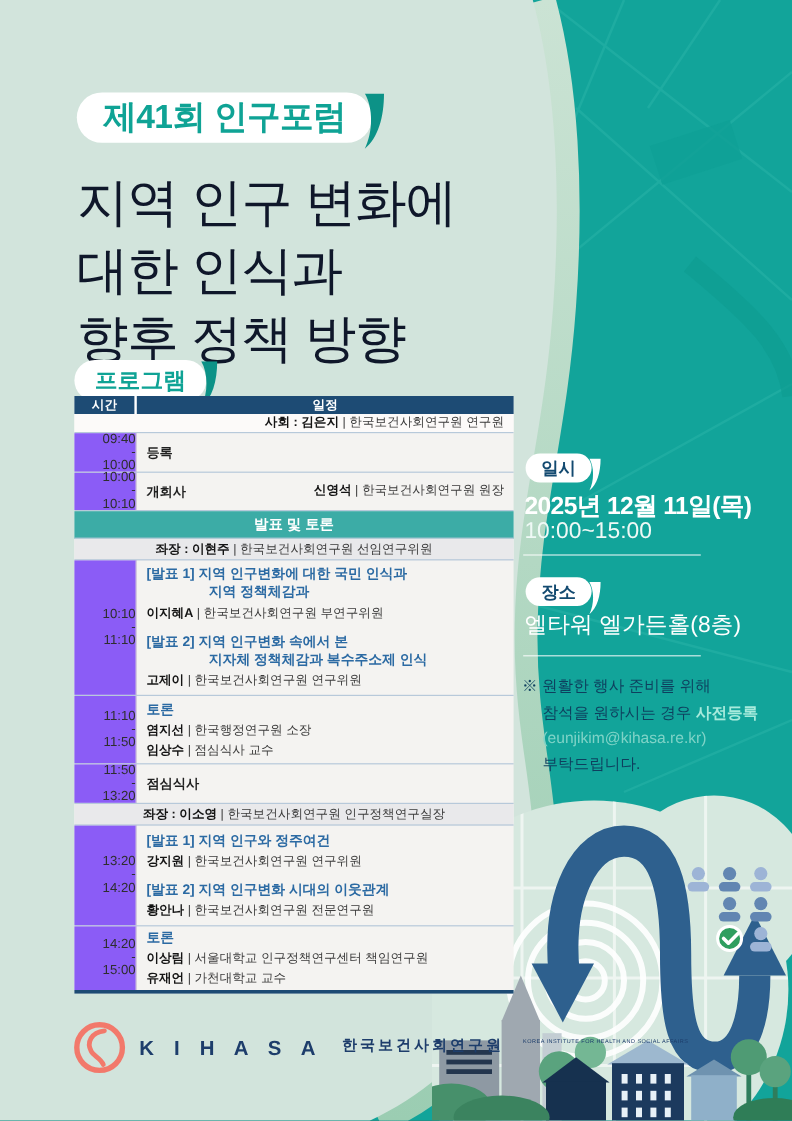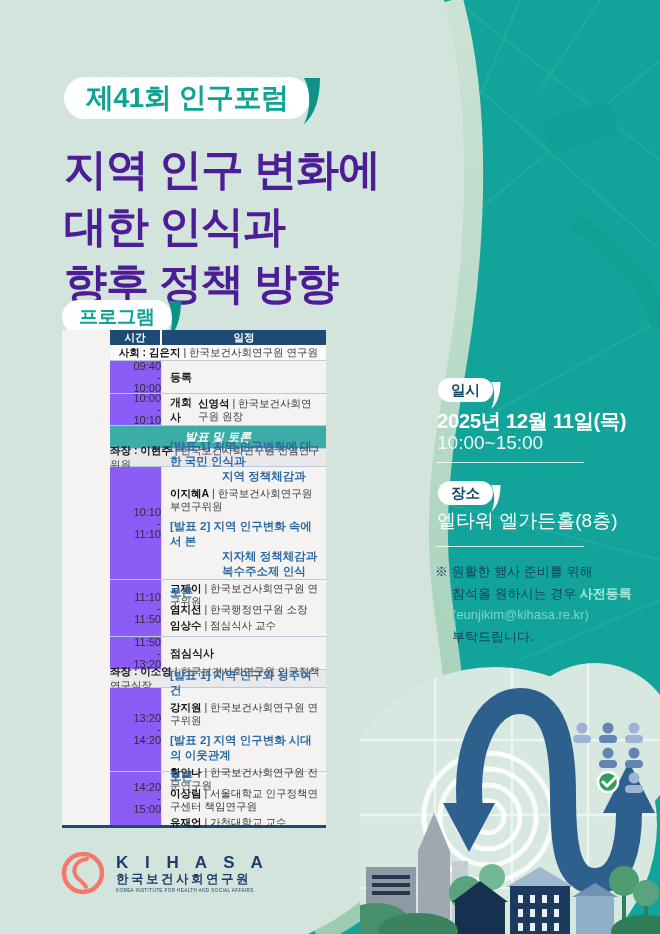--- a/index.html
+++ b/index.html
@@ -17,40 +17,40 @@
     color:#0FA395;font-size:28px;font-weight:800;letter-spacing:-0.5px;}
   .badge-forum .fold{right:-16px;}
   .badge-program{left:62px;top:300px;height:34px;border-radius:17px;padding:0 17px;
     color:#0FA395;font-size:19px;font-weight:800;}
   .badge-program .fold{right:-14px;}
   .badge-info{height:24px;border-radius:12px;padding:0 13px;color:#134A70;
     font-size:14.5px;font-weight:800;}
   .badge-info .fold{right:-11px;top:4px;}
 
   
-  .title{left:64px;top:112px;width:380px;color:#4c1d95;font-size:43px;line-height:57px;
-    font-weight:700;letter-spacing:-1px;}
+  .title{left:64px;top:112px;width:380px;color:#0f172a;font-size:43px;line-height:57px;
+    font-weight:400;letter-spacing:-1px;}
   .title span{display:block;}
 
   
-  .tbl{left:62px;top:330px;width:264px;background:#F4F3F1;border-bottom:3px solid #1D4B74;z-index:2;padding-left:48px;}
+  .tbl{left:62px;top:330px;width:366px;background:#F4F3F1;border-bottom:3px solid #1D4B74;z-index:2;}
   .trow{display:flex;border-bottom:1px solid #B7C9DA;}
   .t-time{flex:0 0 52px;background:#8b5cf6;border-right:1px solid #E2DDD9;display:flex;
     flex-direction:column;align-items:flex-end;justify-content:center;
     font-size:11px;color:#2E2E2E;line-height:11px;}
   .t-evt{flex:1;padding:2px 8px;display:flex;flex-direction:column;justify-content:center;gap:3px;}
   .head{background:#1D4B74;height:15px;border-bottom:none;}
   .head .hc{color:#fff;font-weight:bold;font-size:10.5px;display:flex;align-items:center;justify-content:center;}
   .head .hc.time{flex:0 0 52px;border-right:2px solid #fff;}
   .head .hc.evt{flex:1;}
-  .host-row{height:16px;background:#FCFAF9;display:flex;align-items:center;justify-content:flex-end;
+  .host-row{height:16px;background:#FCFAF9;display:flex;justify-content:flex-end;
     padding:0 8px;font-size:10.5px;color:#3A3A3A;border-bottom:1px solid #B7C9DA;}
   .host-row b,.chair b{color:#141414;}
   .band{height:23px;background:#3CACA6;color:#fff;font-weight:bold;font-size:12px;
-    display:flex;align-items:center;justify-content:center;border-bottom:1px solid #B7C9DA;font-style:italic;}
+    display:flex;align-items:center;justify-content:center;border-bottom:1px solid #B7C9DA;}
   .chair{height:18px;background:#E9E9EB;display:flex;align-items:center;justify-content:center;
     font-size:10.5px;color:#3A3A3A;border-bottom:1px solid #B7C9DA;}
   .h-r1{height:33px}.h-r2{height:32px}.h-b1{height:113px}.h-d1{height:57px}
   .h-lunch{height:33px}.h-b2{height:84px}.h-d2{height:53px}
   .h-d2{border-bottom:none;}
   .ev-title{font-weight:bold;color:#1F1F1F;font-size:11px;}
   .split{flex-direction:row;align-items:center;justify-content:space-between;}
   .sp-line{font-size:10.5px;color:#3A3A3A;line-height:13px;}
   .sp-line b{color:#141414;}
   .ptitle{color:#2B6AA3;font-weight:bold;font-size:11.5px;line-height:15px;}
@@ -65,21 +65,21 @@
   .venue-line{left:437px;top:508px;color:#fff;font-size:19px;}
   .divider{position:absolute;width:148px;height:1px;background:rgba(255,255,255,0.8);z-index:2;}
   .div1{left:436px;top:462px;} .div2{left:436px;top:546px;}
   .note{left:435px;top:561px;width:210px;font-size:13px;line-height:21.5px;color:#0E3F5E;z-index:2;}
   .note .ind{padding-left:17px;}
   .note .hl{color:#A7EADC;font-weight:bold;}
   .note .email{color:#7FD3C7;}
 
   
   .logo{left:60px;top:847px;display:flex;align-items:center;gap:10px;z-index:2;}
-  .logo-texts{display:flex;flex-direction:column;}
+  .logo-texts{display:flex;flex-direction:row;gap:16px;}
   .logo-acr{color:#1D3D6B;font-size:17px;font-weight:800;letter-spacing:6px;line-height:19px;}
   .logo-kr{color:#1D3D6B;font-size:12.5px;font-weight:bold;letter-spacing:2.5px;line-height:15px;}
   .logo-en{color:#1D3D6B;font-size:4.6px;letter-spacing:0.4px;line-height:7px;}
 </style>
 </head>
 <body>
 
 <div class="poster">
 
   <svg class="bg" width="660" height="934" viewBox="0 0 660 934">

